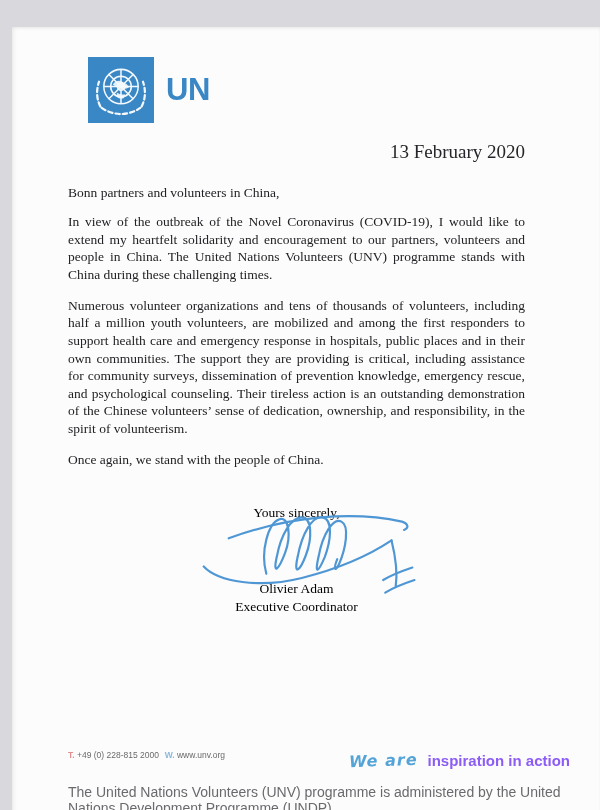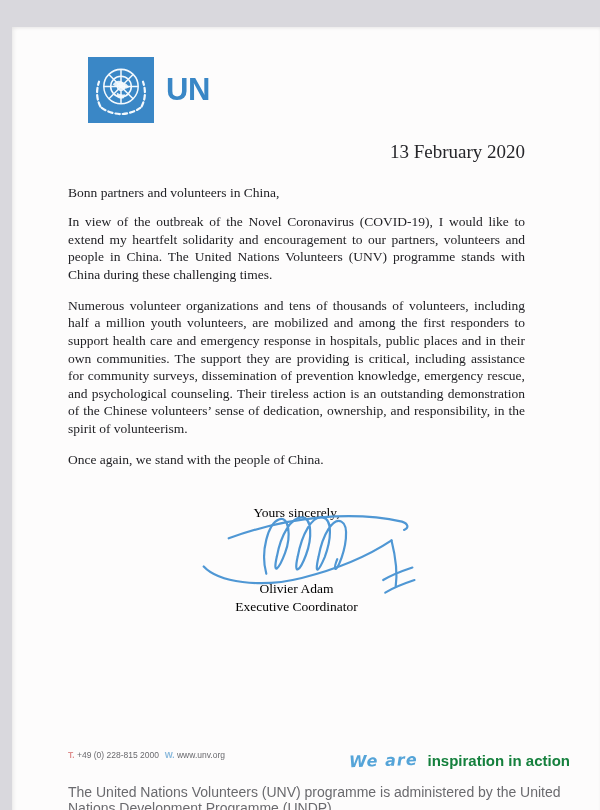--- a/index.html
+++ b/index.html
@@ -71,21 +71,21 @@
   .tagline{
     margin-left:auto;white-space:nowrap;padding-top:2px;
   }
   .tag-script{
     font-family:"DejaVu Sans", sans-serif;
     font-style:italic;font-weight:bold;font-size:16px;color:#55a4d8;
     letter-spacing:1px;display:inline-block;transform:rotate(-2deg);
   }
   .tag-rest{
     font-family:"Liberation Sans", sans-serif;
-    font-weight:bold;font-size:15px;color:#15803d;margin-left:5px;
+    font-weight:bold;font-size:15px;color:#8b5cf6;margin-left:5px;
   }
   .disclaimer{
     margin-top:14px;font-size:14px;color:#6a6a6e;
   }
 </style>
 </head>
 <body>
 
 <div class="paper">
   <div class="content">

